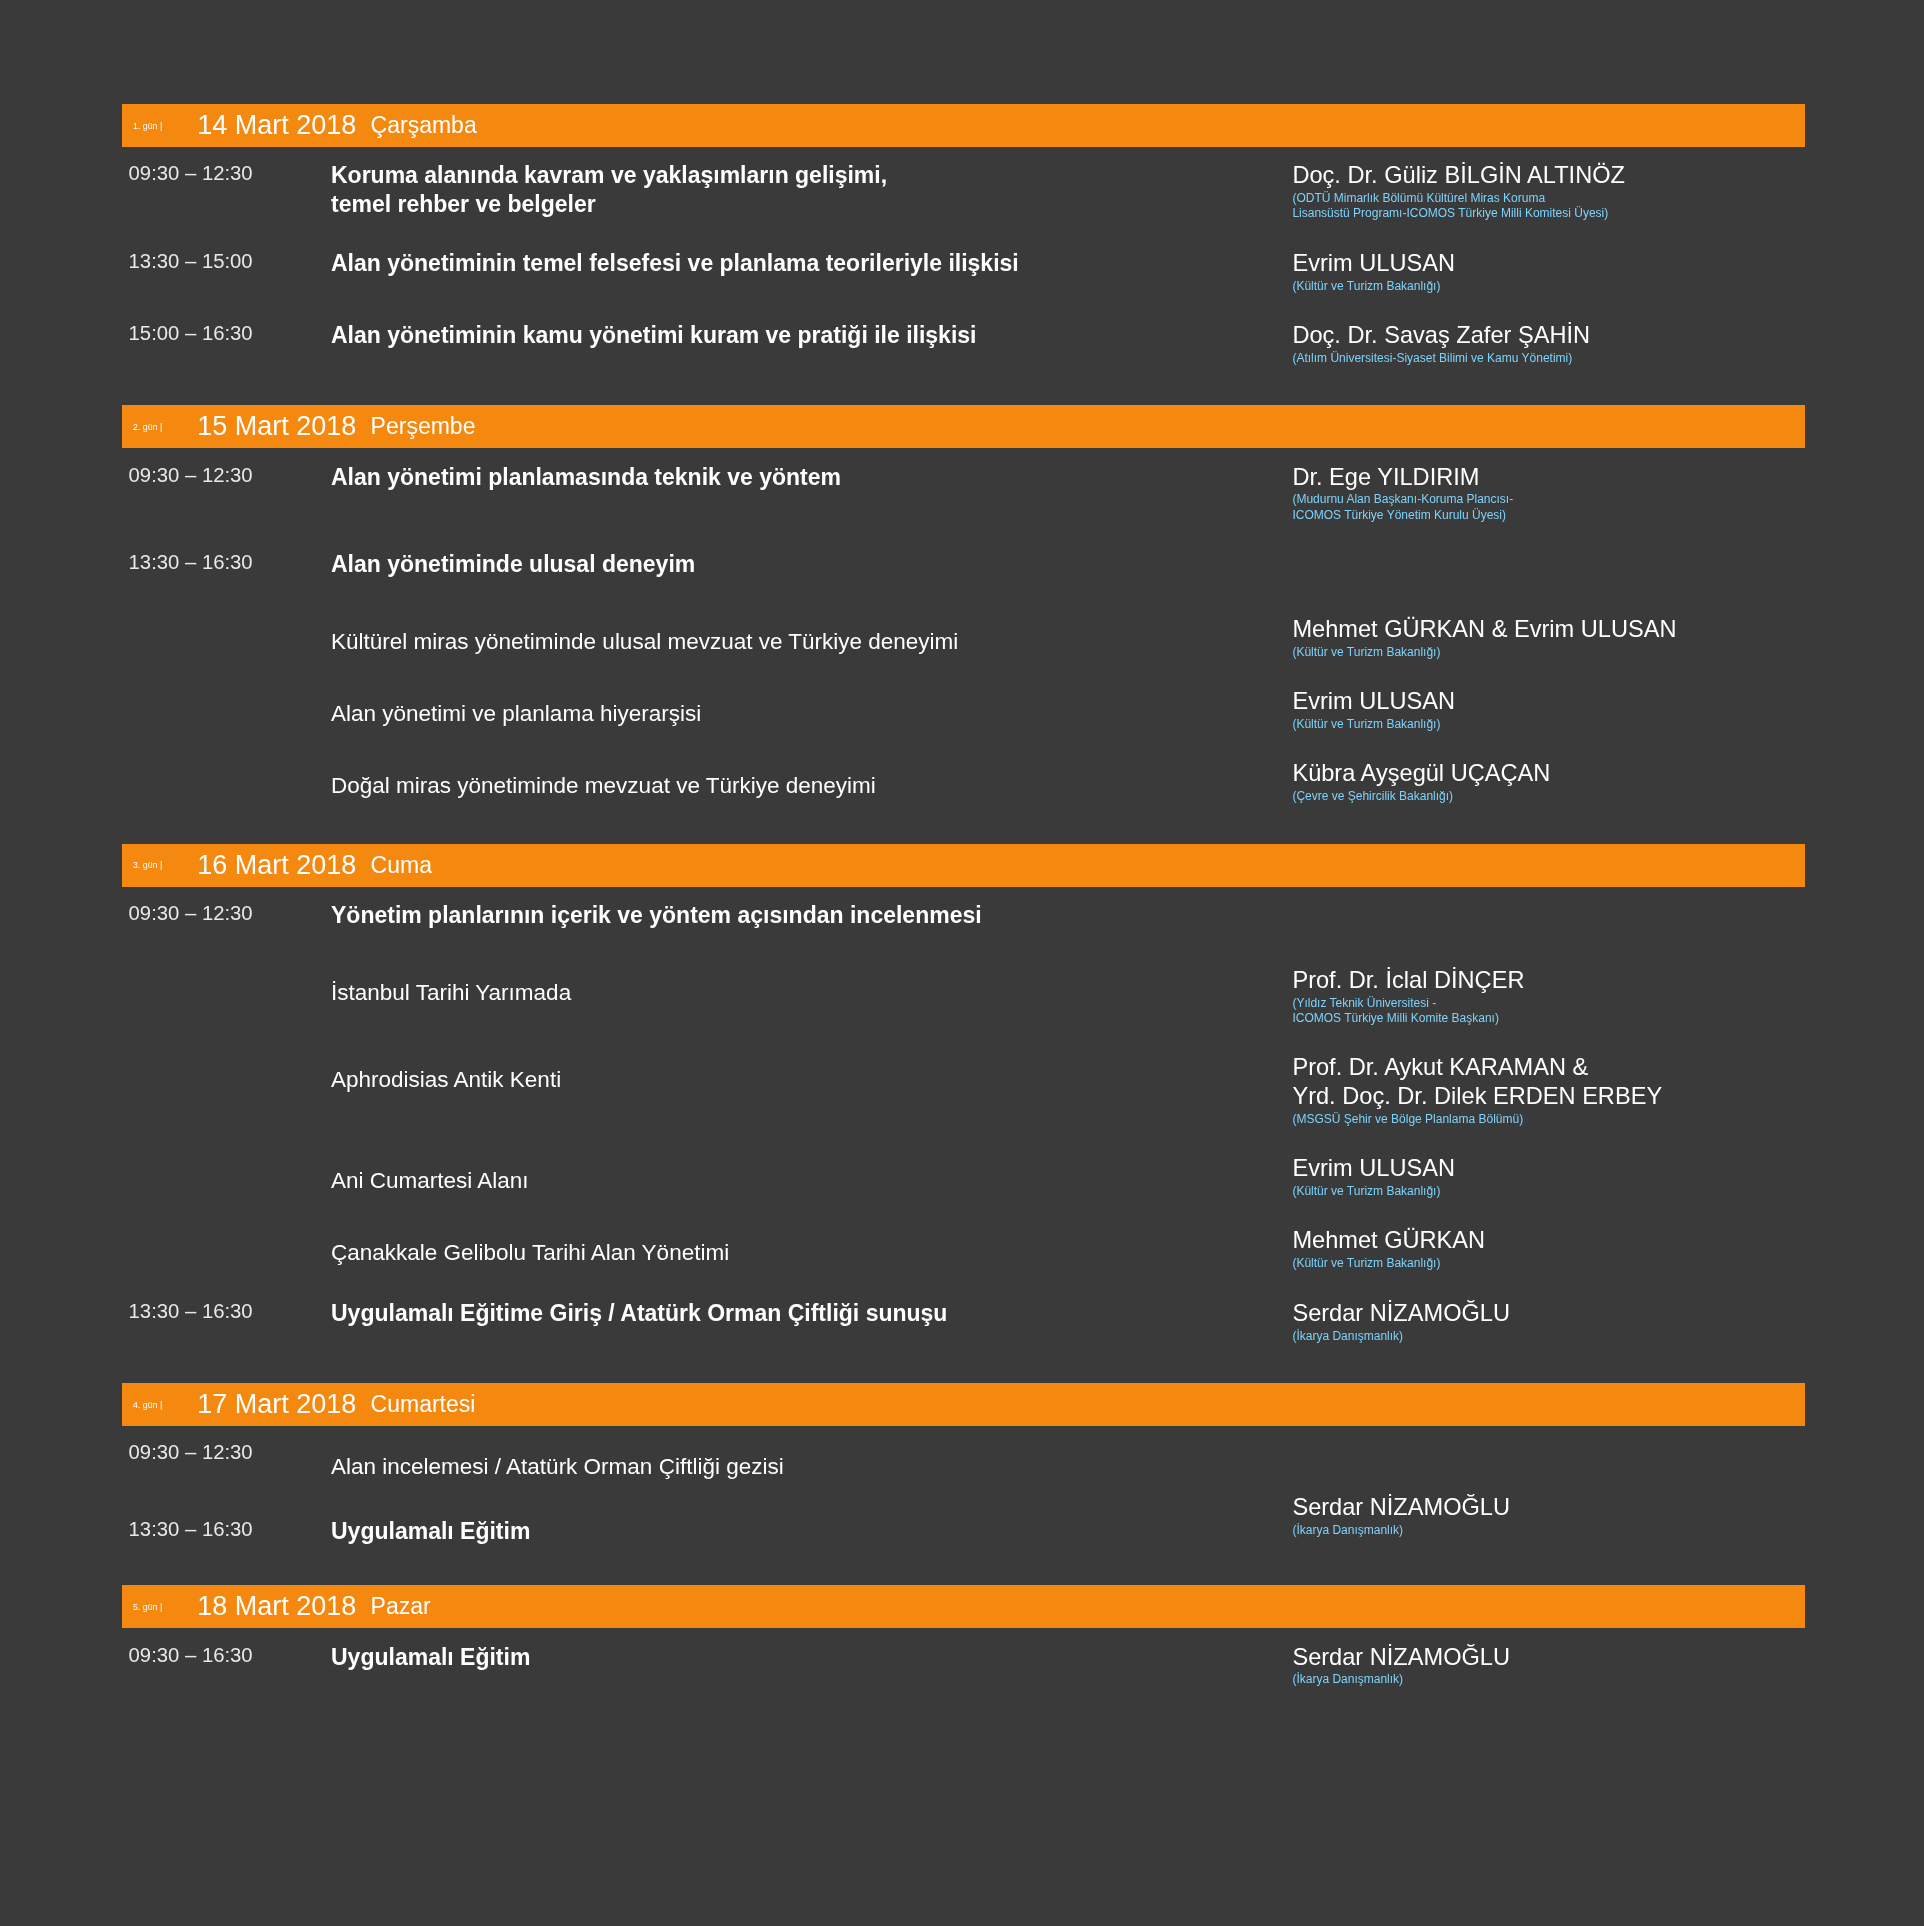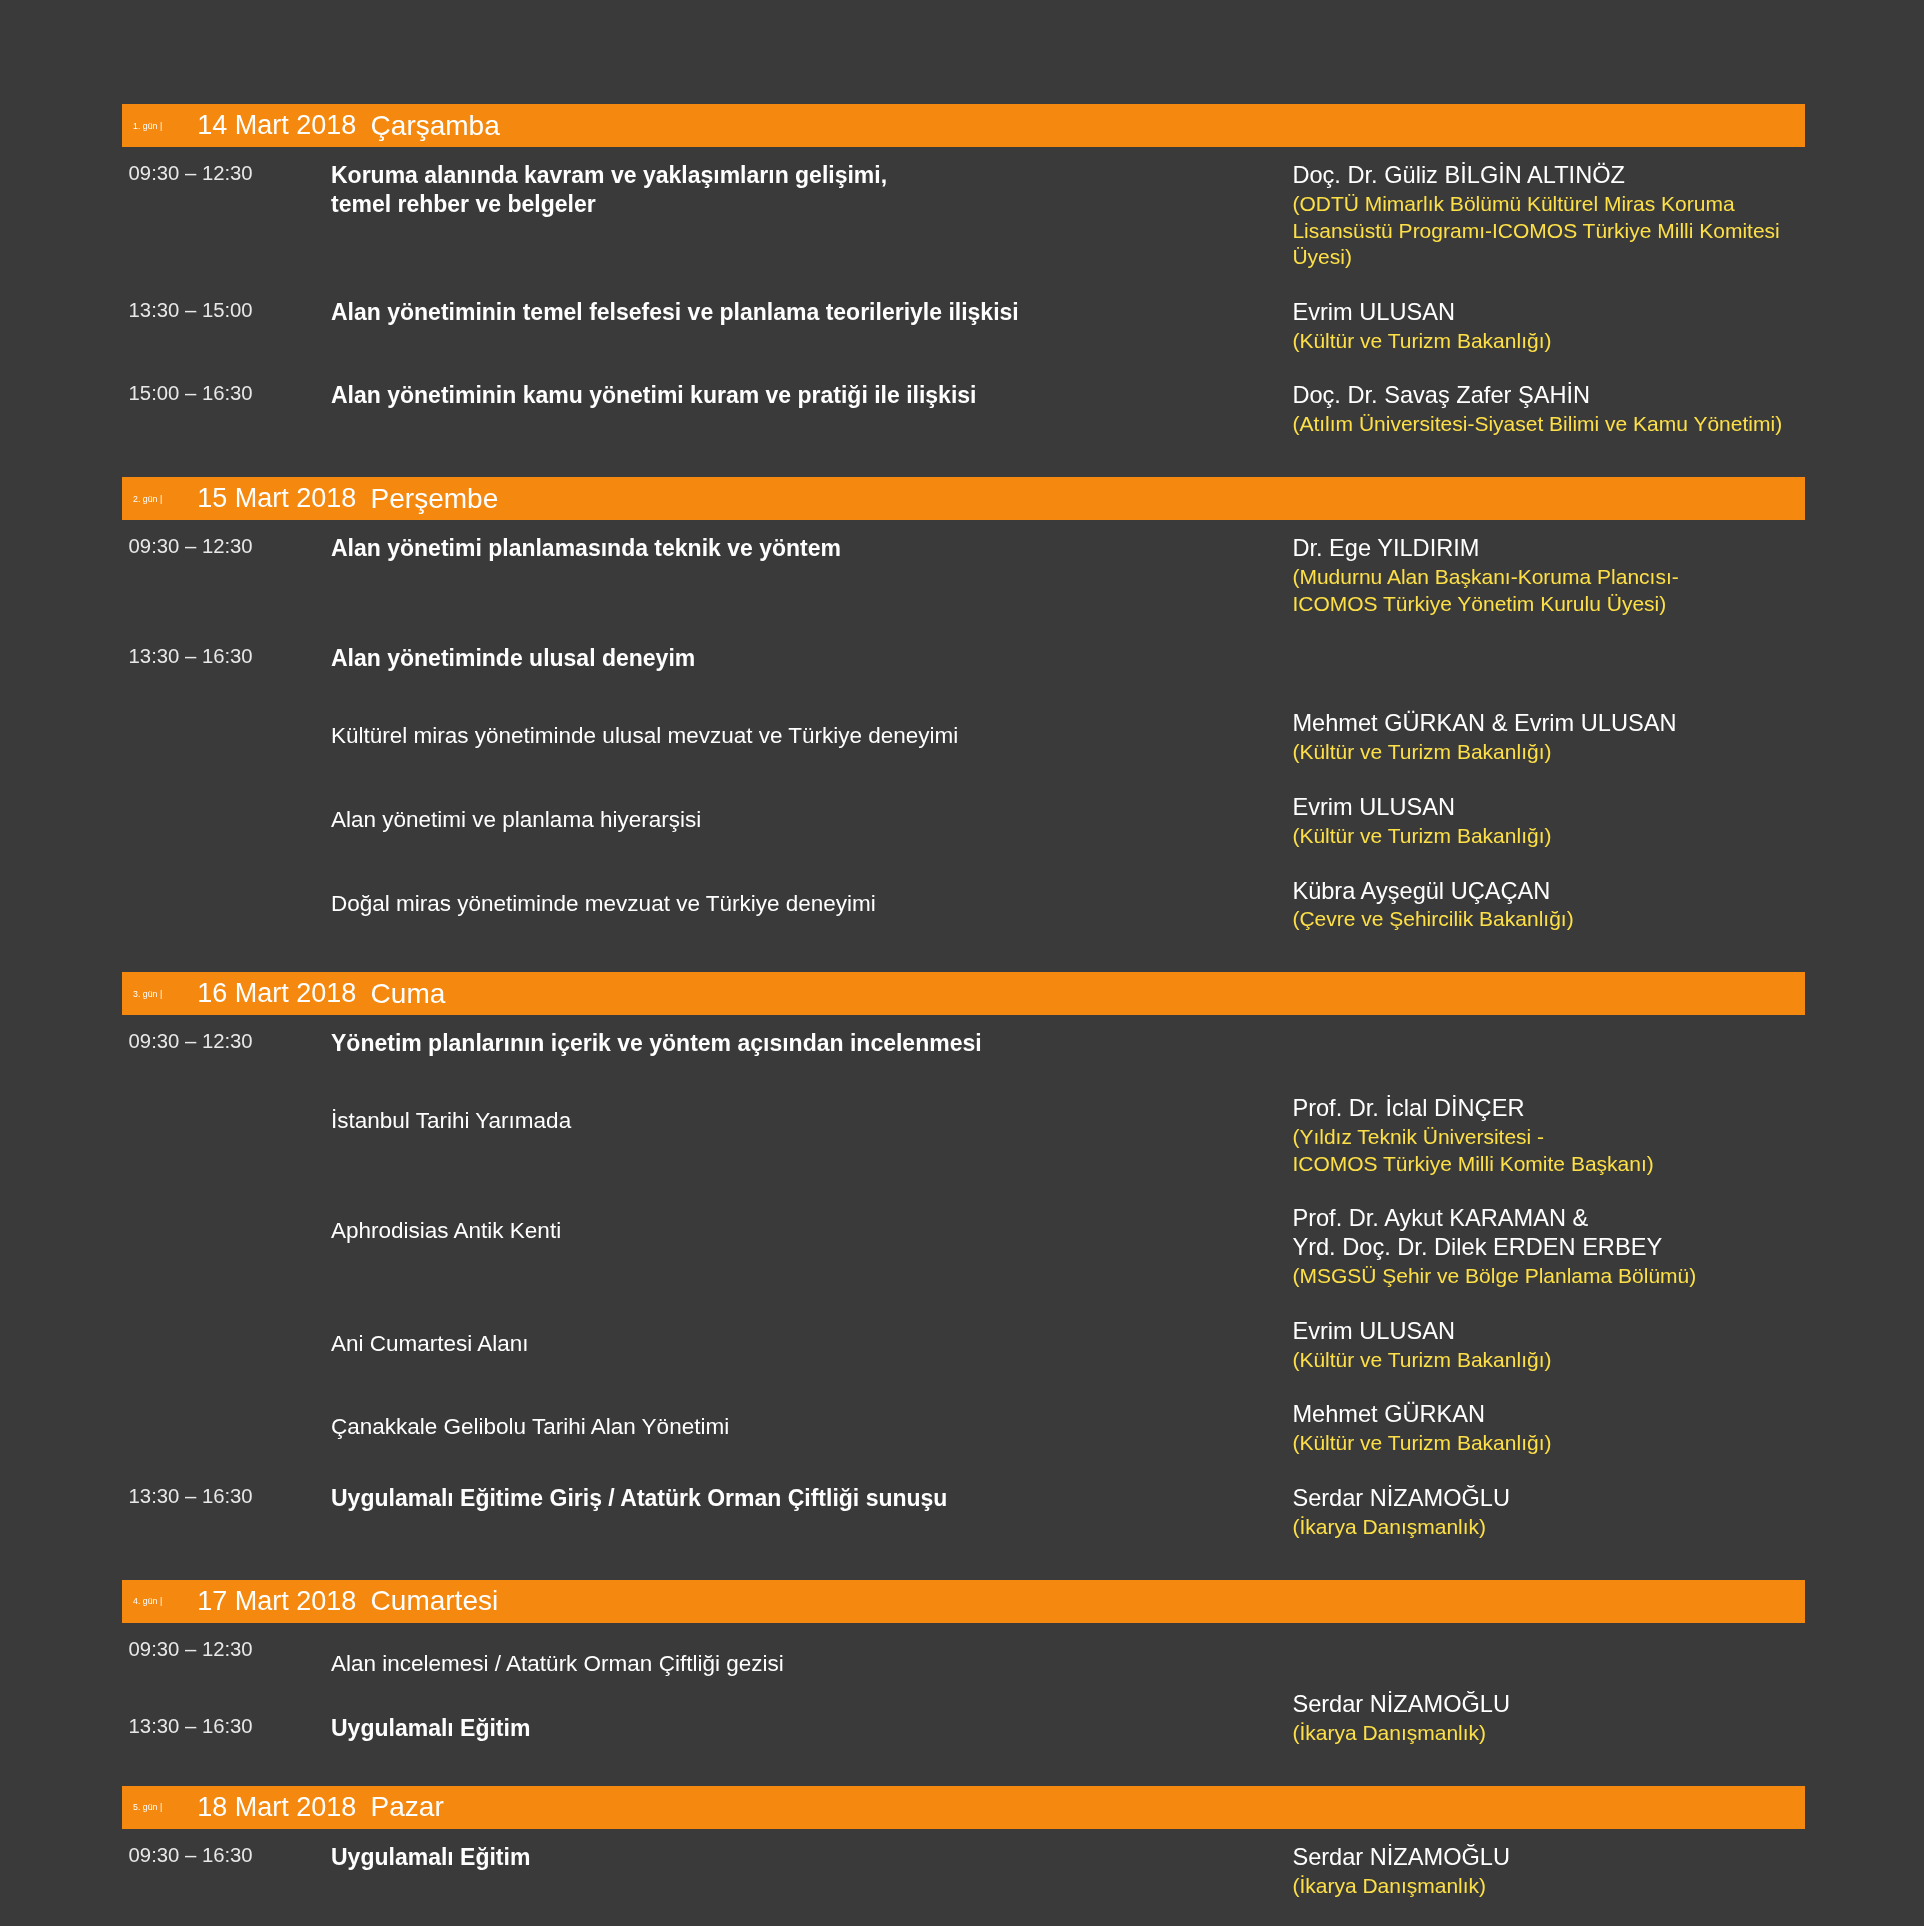--- a/index.html
+++ b/index.html
@@ -40,21 +40,21 @@
     margin-bottom: 14.3px;
   }
   .day-bar .daydate {
     font-size: 27px;
     font-weight: 400;
     color: #ffffff;
     white-space: pre;
     margin-left: 35px;
   }
   .day-bar .dayname {
-    font-size: 28px;
+    font-size: 23px;
     font-weight: 400;
     color: #ffffff;
     white-space: pre;
     margin-left: 14.3px;
   }
 
   
   .rows {
     position: relative;
   }
@@ -95,23 +95,23 @@
     box-sizing: border-box;
   }
   .speaker-name {
     font-size: 23.6px;
     font-weight: 400;
     color: #ffffff;
     line-height: 1.22;
     white-space: pre-line;
   }
   .speaker-aff {
-    font-size: 21px;
+    font-size: 12px;
     font-weight: 300;
-    color: #fde047;
+    color: #7dd3fc;
     line-height: 1.26;
     white-space: pre-line;
     margin-top: 1.1px;
   }
   .spacer-24 { height: 13px; }
   .spacer-40 { height: 22px; }
   .gap-day { height: 25px; }
 </style>
 </head>
 <body>

